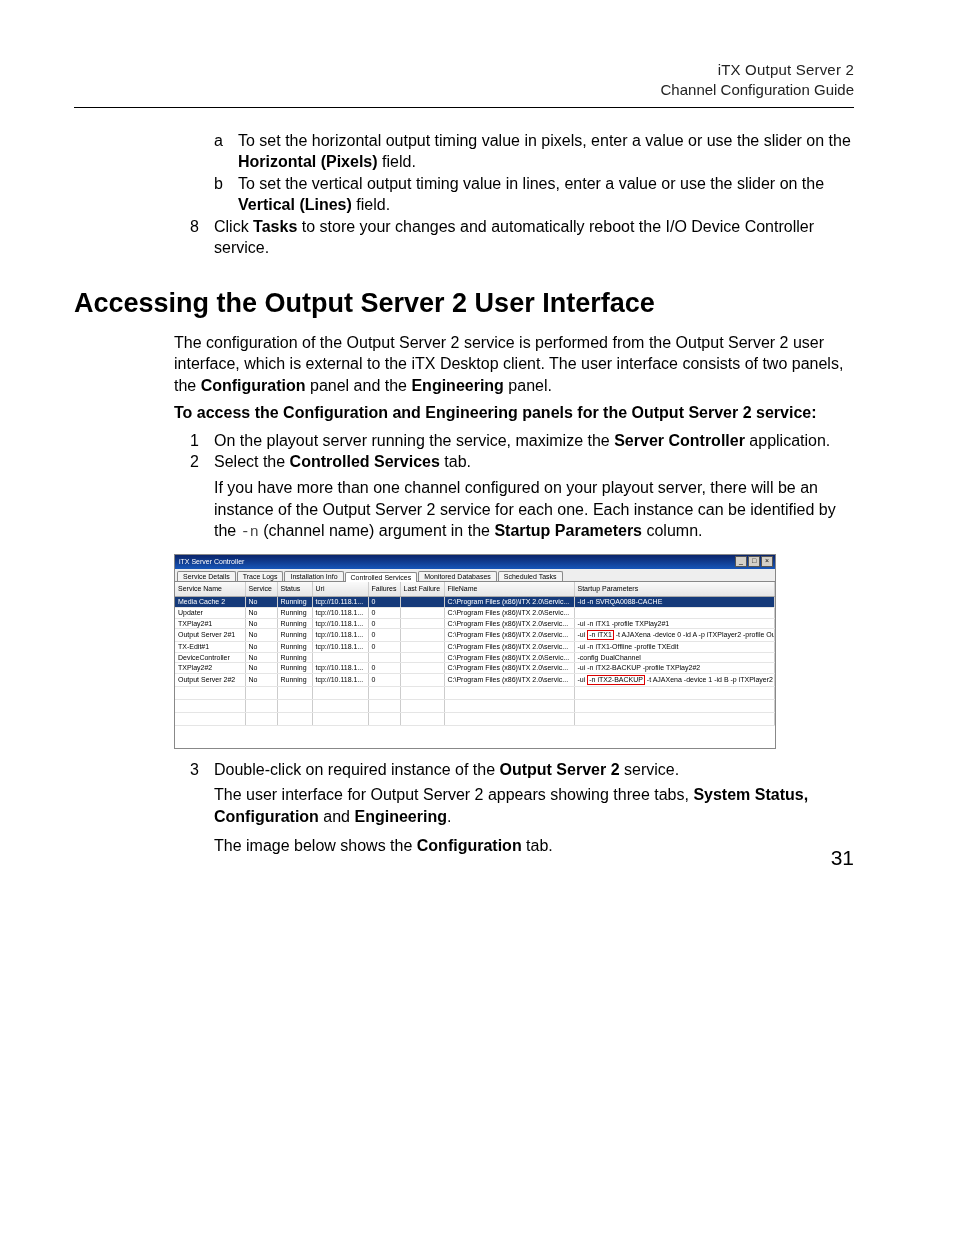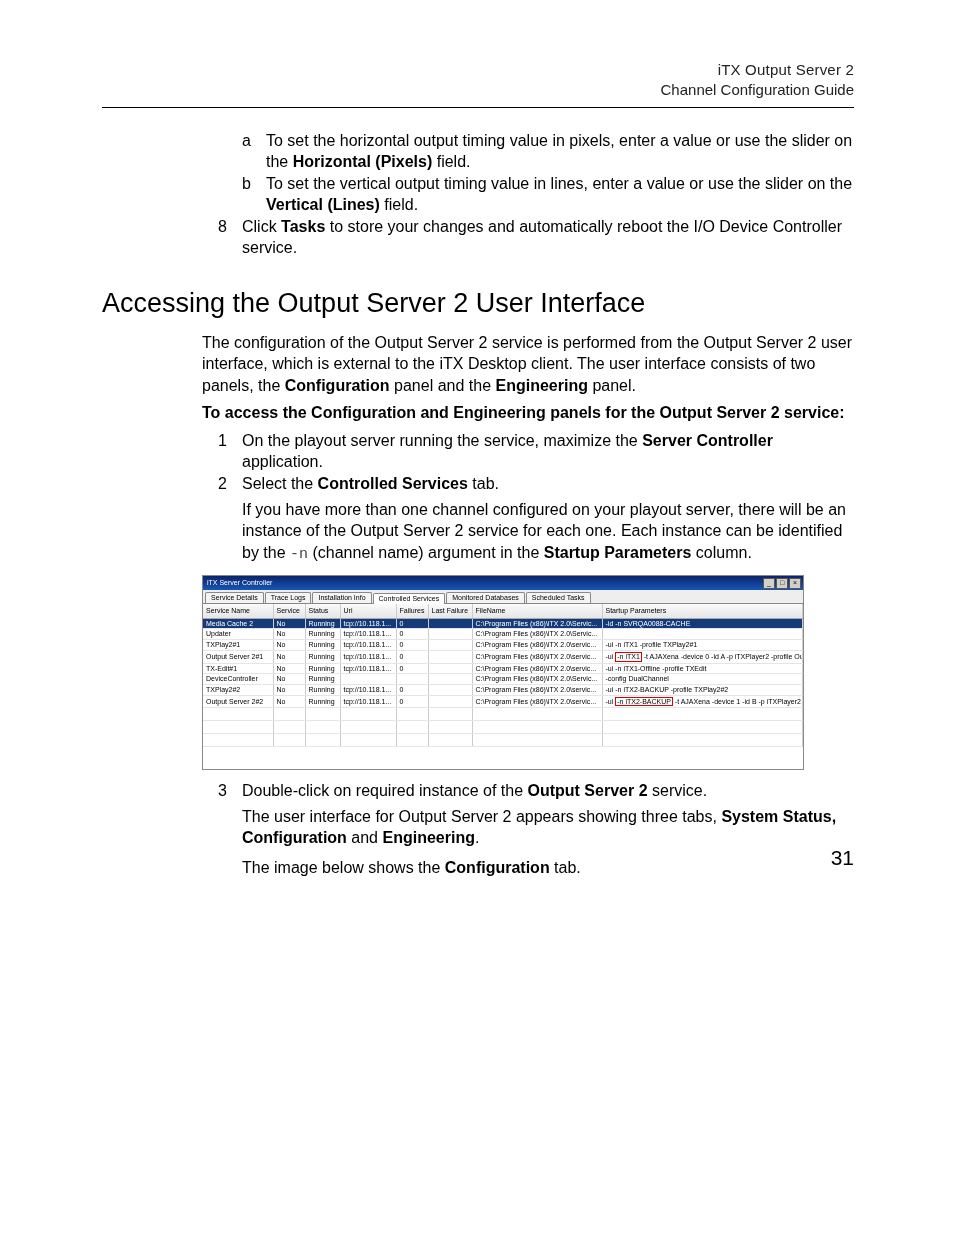--- a/index.html
+++ b/index.html
@@ -12,21 +12,21 @@
     font-size: 16px;
     color: #000;
     background: #fff;
     line-height: 1.35;
   }
   .page {
     position: relative;
     width: 954px;
     height: 906px;
     box-sizing: border-box;
-    padding: 60px 100px 0 102px;
+    padding: 60px 100px 0 74px;
   }
   .hdr {
     text-align: right;
     font-size: 15px;
     color: #222;
     margin-bottom: 6px;
   }
   .hdr .l1 { letter-spacing: .2px; }
   .rule {
     border-top: 1px solid #000;
@@ -38,21 +38,21 @@
   .marker {
     width: 24px;
     flex: 0 0 24px;
     text-align: left;
   }
   .list-row .txt { flex: 1; }
   p { margin: 0 0 6px 0; }
   h2.section {
     margin: 26px 0 10px 0;
     font-size: 27px;
-    font-weight: 400;
+    font-weight: 700;
   }
   code.mono {
     font-family: "Consolas", "Courier New", monospace;
     font-size: 15px;
     color: #444;
   }
   .after-num { margin-left: 140px; margin-top: 4px; margin-bottom: 8px; }
 
   
   .shot {

